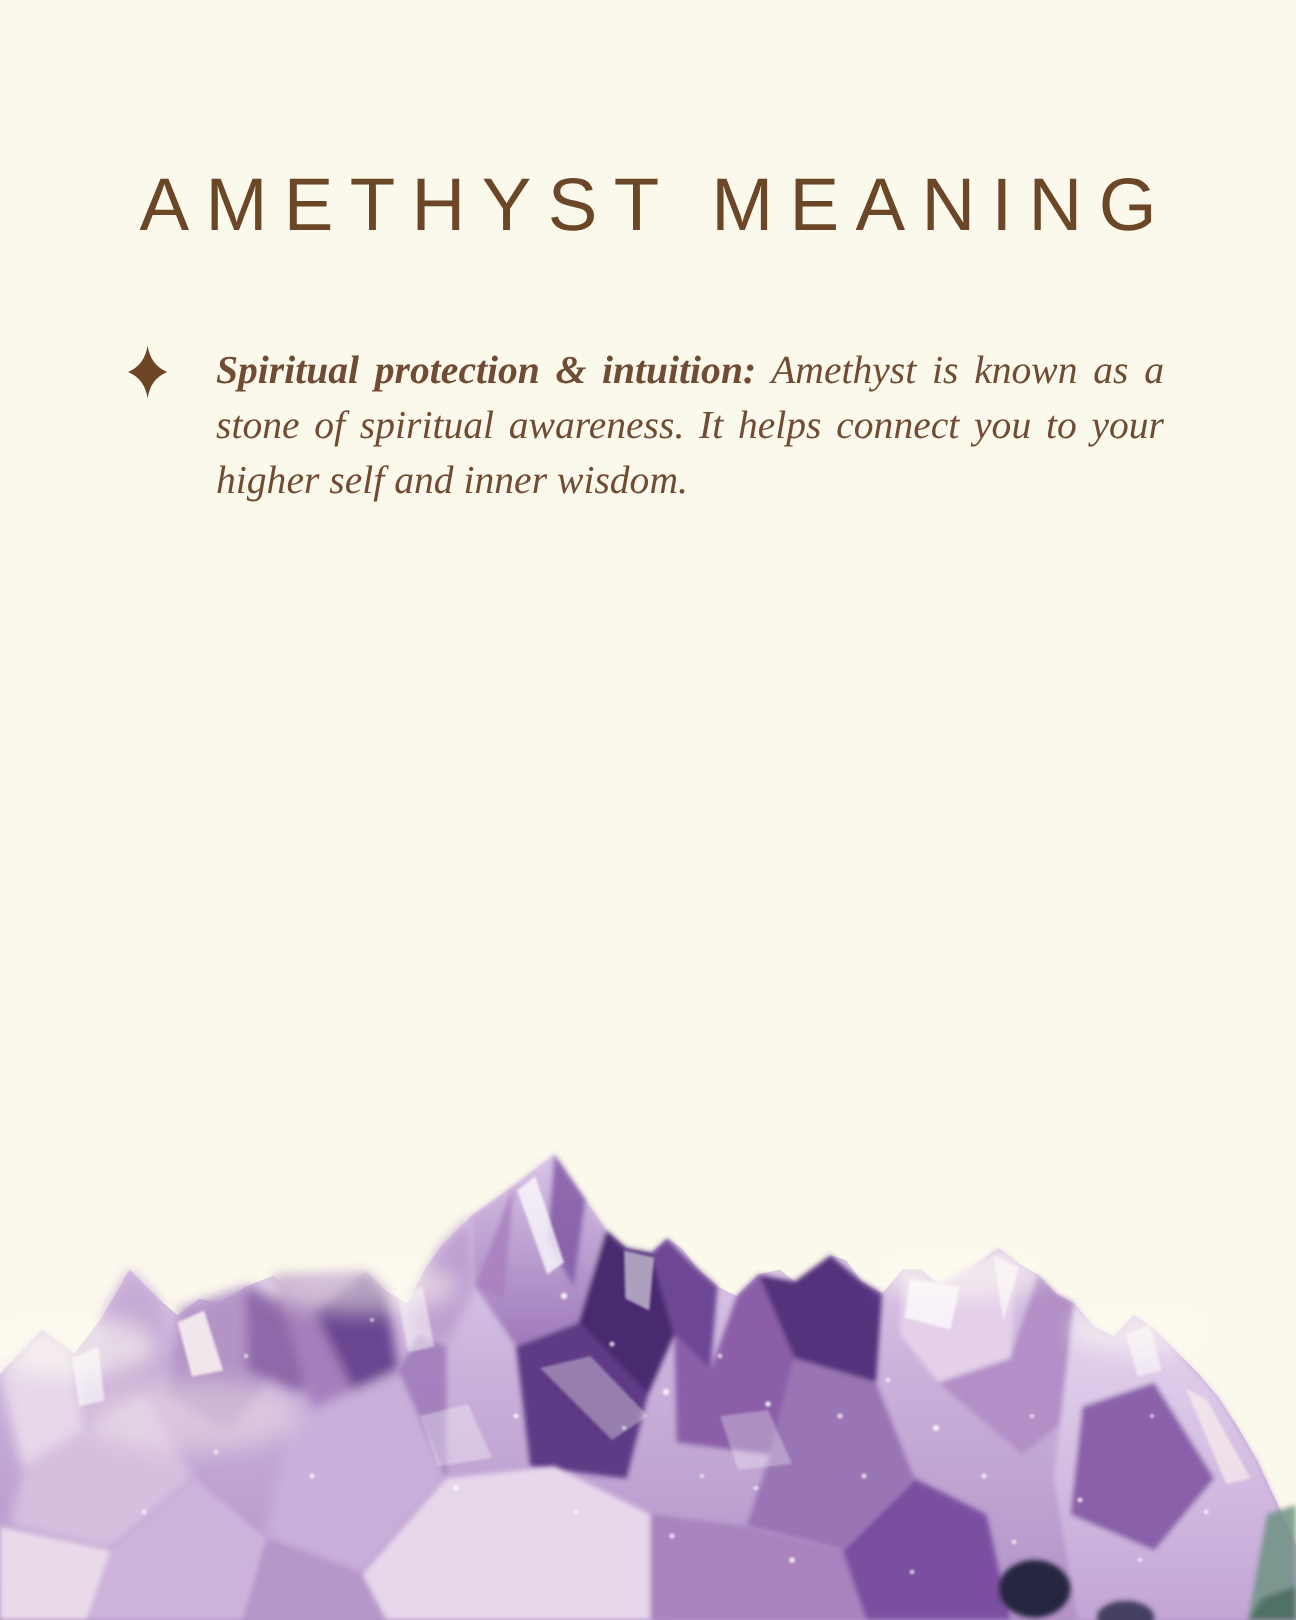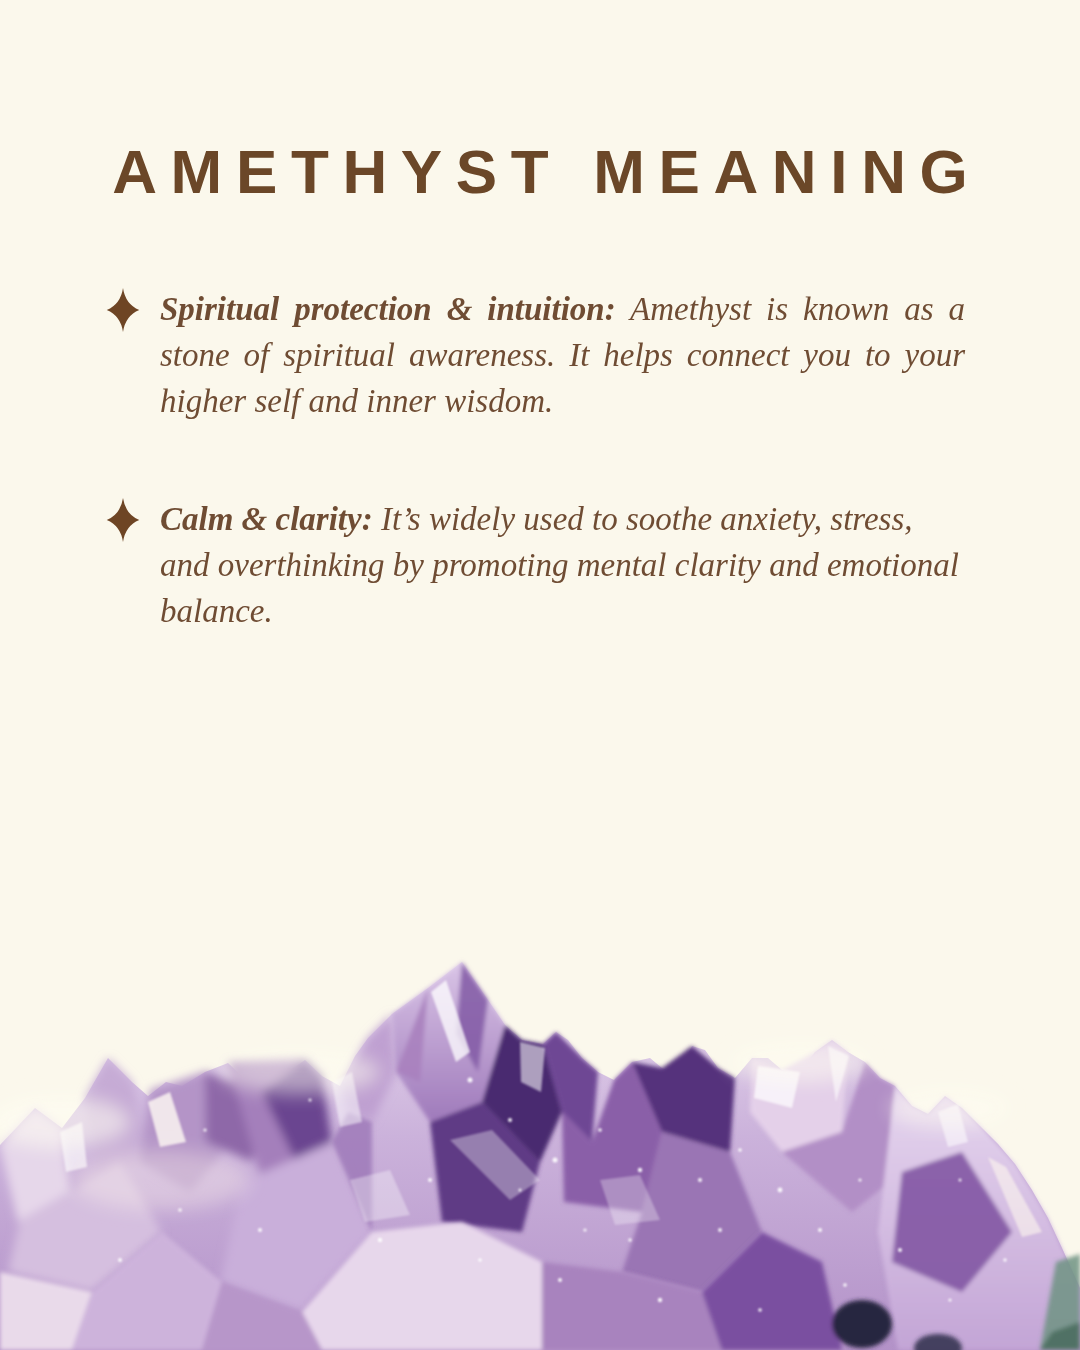--- a/index.html
+++ b/index.html
@@ -12,21 +12,21 @@
     font-family: "Liberation Serif", serif;
   }
   .title {
     position: absolute;
     top: 140px;
     left: 0;
     width: 1080px;
     margin: 0;
     text-align: center;
     font-family: "Liberation Sans", sans-serif;
-    font-weight: 700;
+    font-weight: 400;
     font-size: 62px;
     line-height: 64px;
     letter-spacing: 0.22em;
     text-indent: 0.22em;
     color: #6B4728;
   }
   .bullets {
     position: absolute;
     top: 286px;
     left: 106px;
@@ -45,21 +45,21 @@
   .star svg { display: block; width: 34px; height: 44px; }
   .btext {
     margin: 0;
     width: 805px;
     font-size: 33px;
     line-height: 46px;
     font-style: italic;
     color: #6F4C33;
   }
   .btext .lead { font-weight: 700; font-style: italic; }
-  .justify { text-align: justify; }
+  .justify { text-align: justify; margin-left: 20px; }
   .photo {
     position: absolute;
     left: 0;
     bottom: 0;
     width: 1080px;
     height: 420px;
   }
   .photo svg { display: block; width: 1080px; height: 420px; }
 </style>
 </head>
@@ -76,31 +76,20 @@
         <svg viewBox="0 0 34 46" xmlns="http://www.w3.org/2000/svg" aria-hidden="true">
           <path d="M17 0 Q19.5 17 34 23 Q19.5 29 17 46 Q14.5 29 0 23 Q14.5 17 17 0 Z" fill="#6E4524"></path>
         </svg>
       </span>
       <p class="btext justify">
         <strong class="lead">Spiritual protection &amp; intuition:</strong>
         <span>Amethyst is known as a stone of spiritual awareness. It helps connect you to your higher self and inner wisdom.</span>
       </p>
     </div>
 
-    <div class="bullet">
-      <span class="star">
-        <svg viewBox="0 0 34 46" xmlns="http://www.w3.org/2000/svg" aria-hidden="true">
-          <path d="M17 0 Q19.5 17 34 23 Q19.5 29 17 46 Q14.5 29 0 23 Q14.5 17 17 0 Z" fill="#6E4524"></path>
-        </svg>
-      </span>
-      <p class="btext">
-        <strong class="lead">Calm &amp; clarity:</strong>
-        <span>It’s widely used to soothe anxiety, stress, and overthinking by promoting mental clarity and emotional balance.</span>
-      </p>
-    </div>
 
 
   </div>
 
   <div class="photo">
     <svg viewBox="0 0 1080 420" xmlns="http://www.w3.org/2000/svg" role="img">
       <defs>
         <linearGradient id="gBase" x1="0" y1="0" x2="0" y2="1">
           <stop offset="0" stop-color="#E9DBEF"></stop>
           <stop offset="0.45" stop-color="#CBB2DB"></stop>

